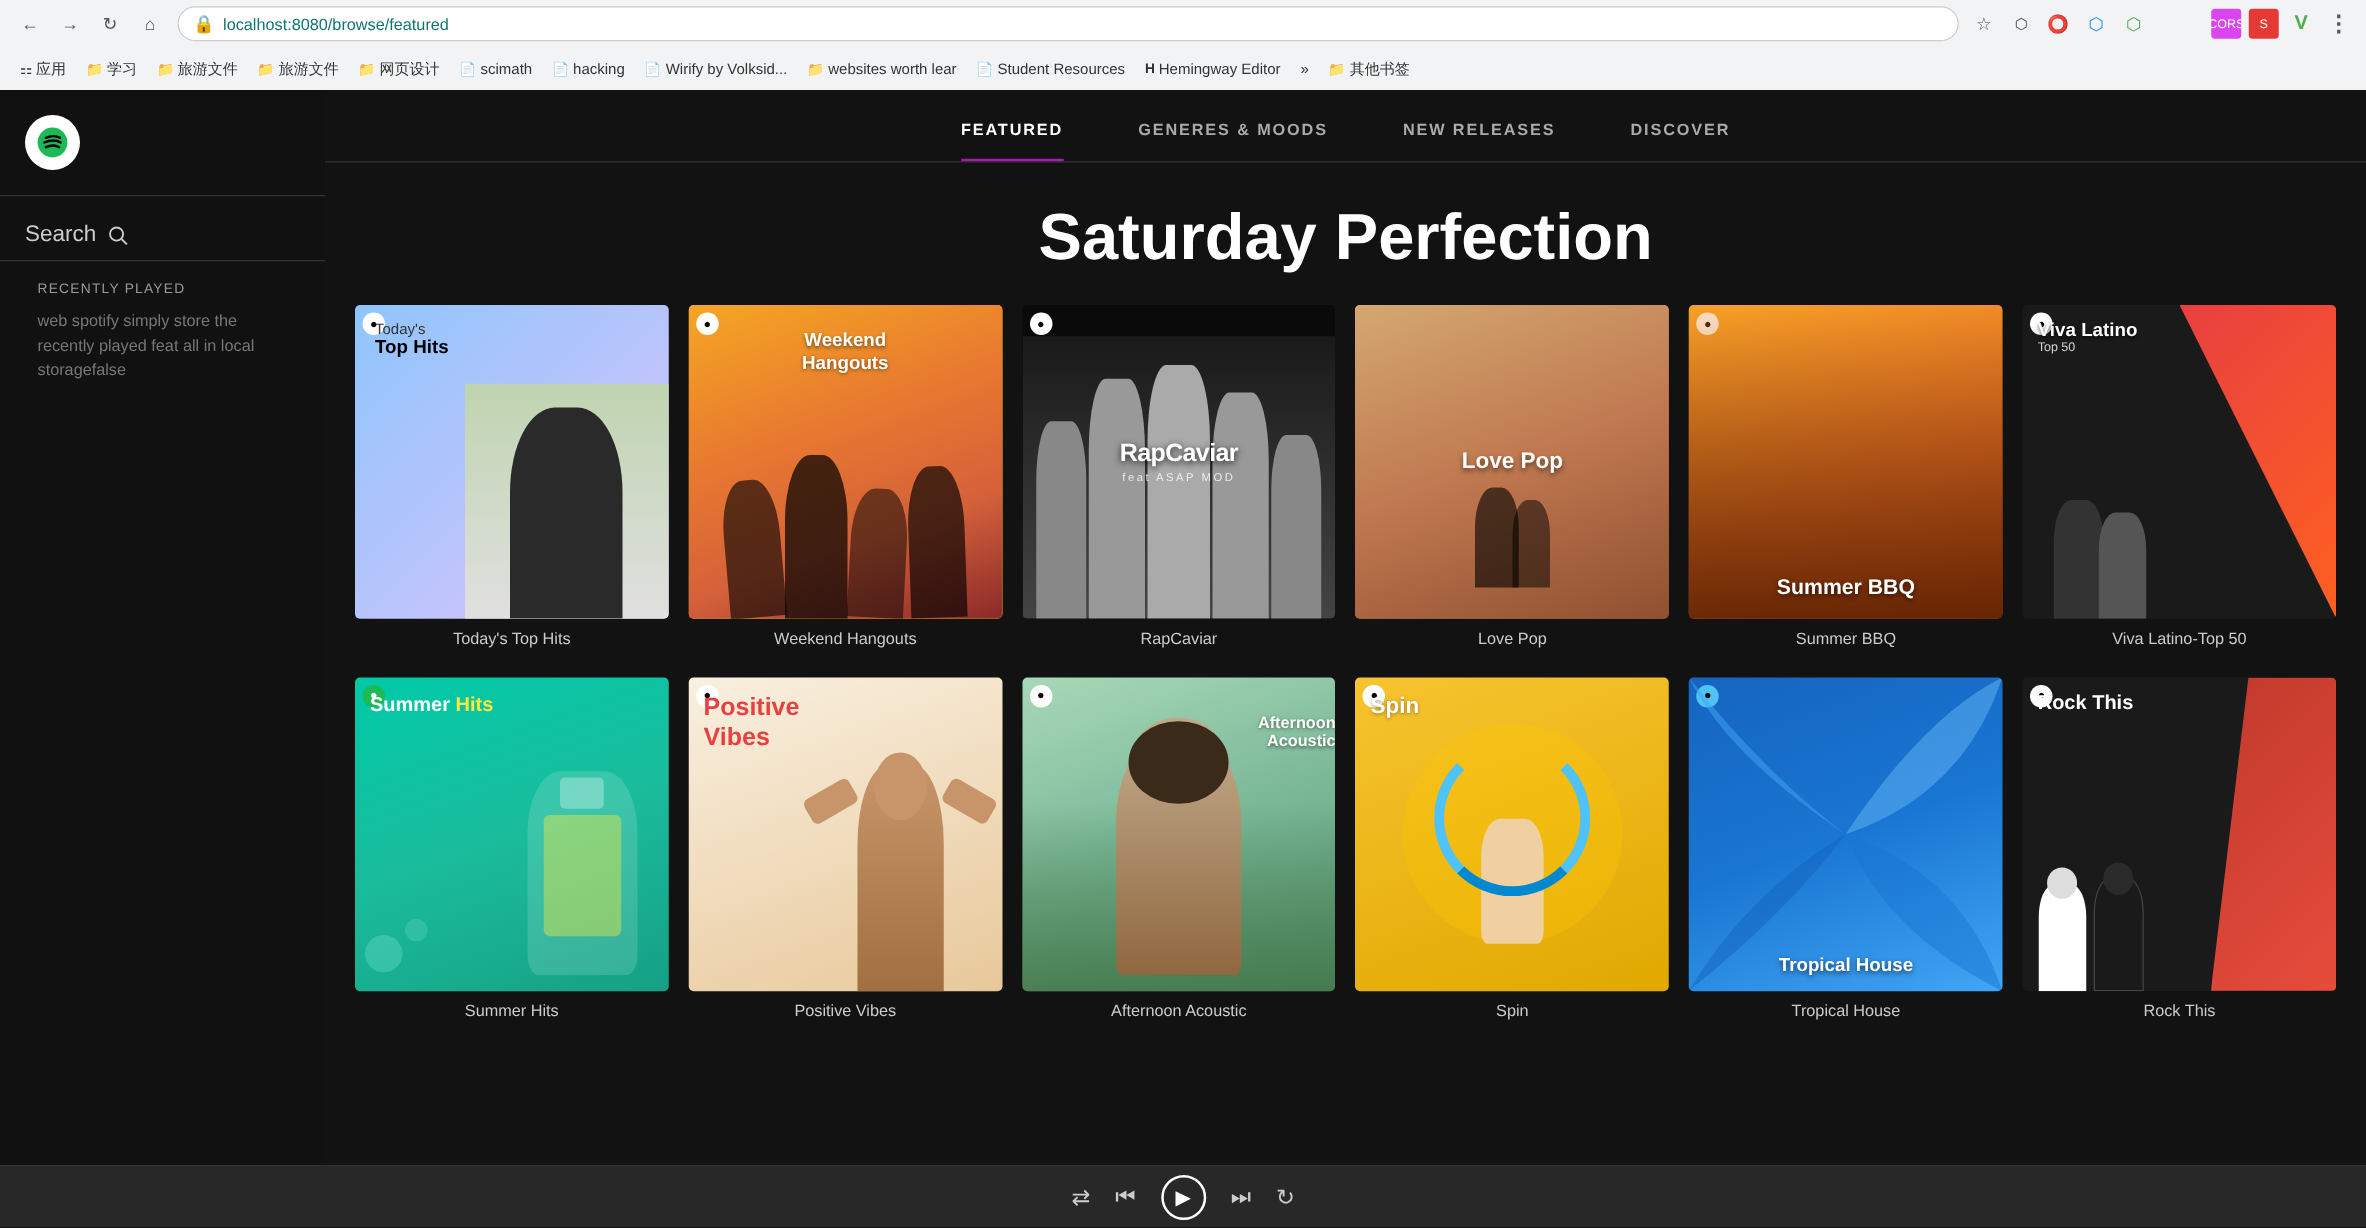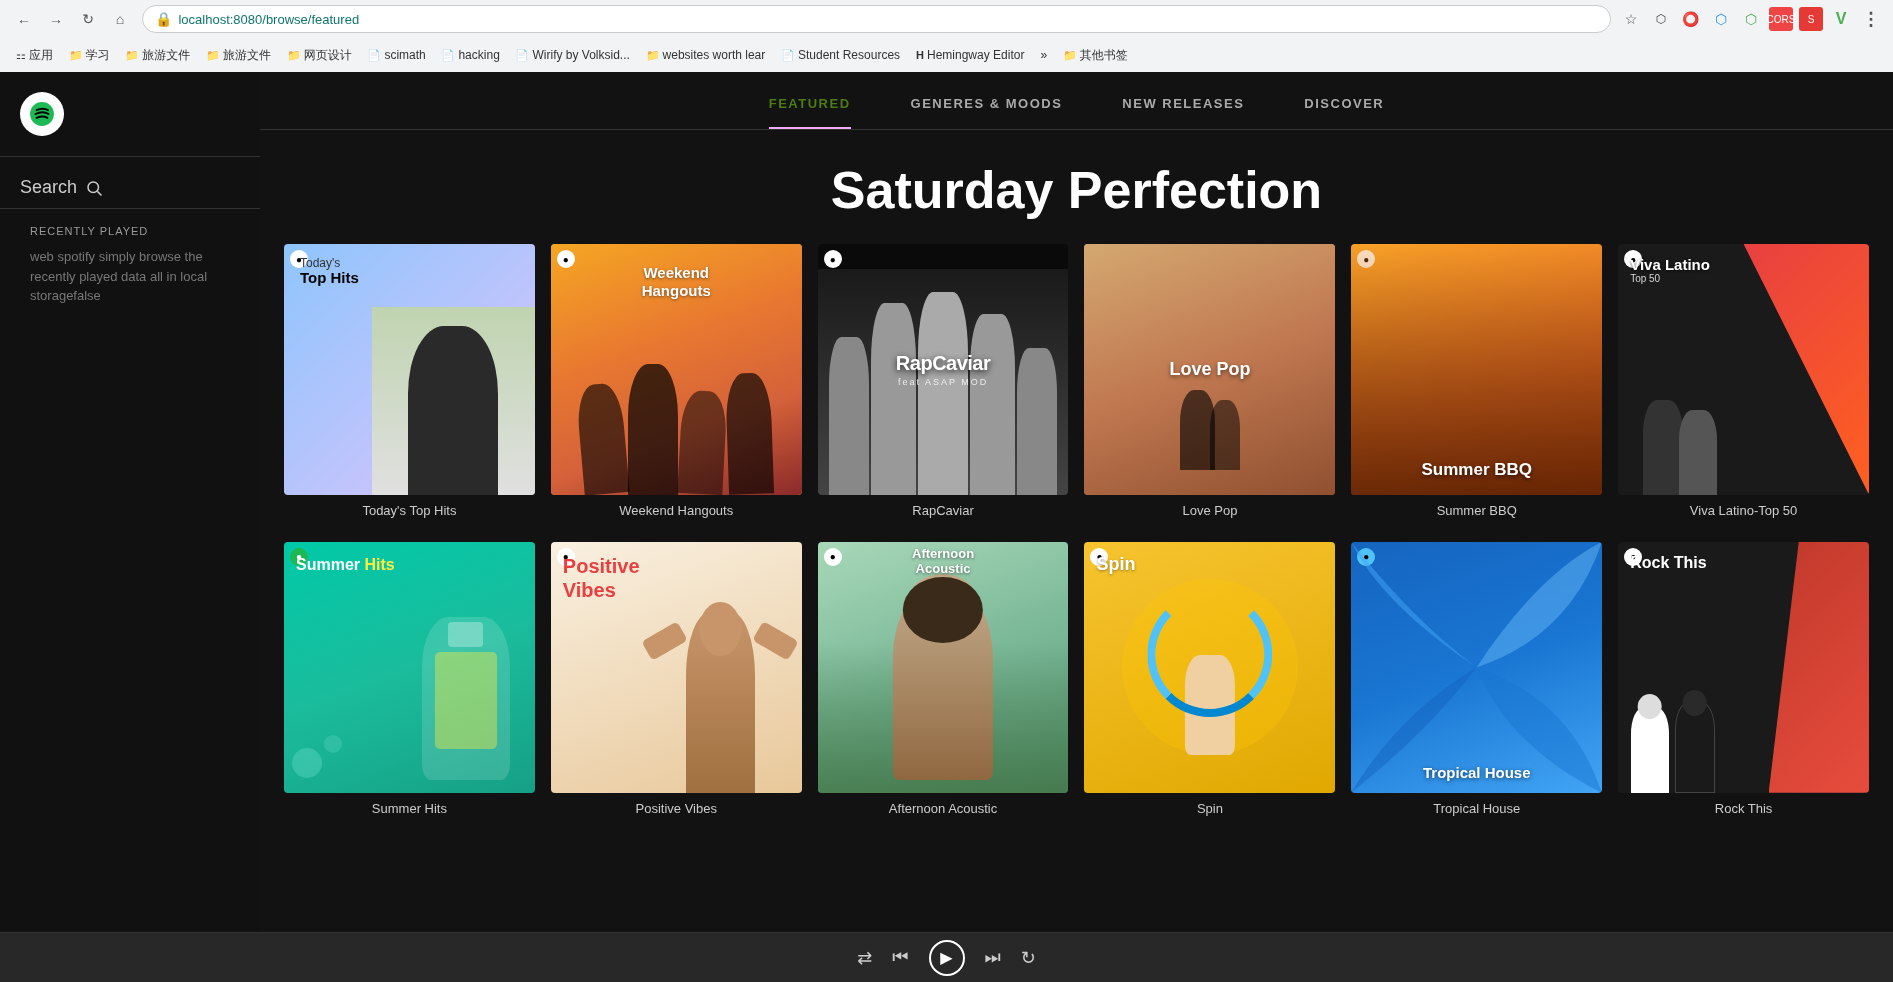--- a/index.html
+++ b/index.html
@@ -109,21 +109,21 @@
     .main-nav {
       display: flex; justify-content: center; gap: 60px;
       padding: 24px 0 0;
       border-bottom: 1px solid #333;
     }
     .main-nav-item {
       font-size: 13px; font-weight: 700; letter-spacing: 1.5px;
       color: #aaa; cursor: pointer; padding-bottom: 16px; text-transform: uppercase;
     }
     .main-nav-item.active {
-      color: #4d7c0f; border-bottom: 2px solid #f0abfc;
+      color: #ffffff; border-bottom: 2px solid #a21caf;
     }
 
     .featured-title {
       text-align: center; font-size: 52px; font-weight: 700;
       margin: 30px 0 24px; color: #fff;
     }
 
     .playlist-grid {
       display: grid;
       grid-template-columns: repeat(6, 1fr);
@@ -194,21 +194,21 @@
     <div class="address-bar">
       <span style="font-size:14px; color:#4285f4;">🔒</span>
       <span class="address-text">localhost:8080/browse/featured</span>
     </div>
     <div class="browser-actions">
       <button class="browser-action-btn">☆</button>
       <button class="browser-action-btn" style="font-size:12px; color:#444;">⬡</button>
       <button class="browser-action-btn" style="color:#e53935;">⭕</button>
       <button class="browser-action-btn" style="color:#2196f3;">⬡</button>
       <button class="browser-action-btn" style="color:#4caf50;">⬡</button>
-      <button class="browser-action-btn" style="background:#ef4444; color:#fff; border-radius:3px; font-size:10px; padding:2px 3px;">CORS</button>
+      <button class="browser-action-btn" style="background:#d946ef; color:#fff; border-radius:3px; font-size:10px; padding:2px 3px;margin-left:44px;">CORS</button>
       <button class="browser-action-btn" style="background:#e53935; color:#fff; border-radius:3px; font-size:10px; padding:2px 3px;">S</button>
       <button class="browser-action-btn" style="color:#4caf50; font-size:16px; font-weight:700;">V</button>
       <button class="browser-action-btn" style="font-size:18px; font-weight:700; color:#555;">⋮</button>
     </div>
   </div>
   <div class="bookmarks-bar">
     <div class="bookmark-item">
       <span class="bookmark-icon">⚏</span>
       <span>应用</span>
     </div>
@@ -283,21 +283,21 @@
           <svg width="18" height="18" viewBox="0 0 24 24" fill="none" stroke="#ccc" stroke-width="2">
             <circle cx="11" cy="11" r="7"></circle>
             <line x1="16.5" y1="16.5" x2="22" y2="22"></line>
           </svg>
         </div>
       </div>
 
 
       <div class="sidebar-recently">
         <div class="recently-label">RECENTLY PLAYED</div>
-        <div class="recently-text">web spotify simply browse the recently played data all in local storagefalse</div>
+        <div class="recently-text">web spotify simply store the recently played feat all in local storagefalse</div>
       </div>
     </div>
 
     <div class="main-content">
       <div class="main-nav">
         <div class="main-nav-item active">FEATURED</div>
         <div class="main-nav-item">GENERES &amp; MOODS</div>
         <div class="main-nav-item">NEW RELEASES</div>
         <div class="main-nav-item">DISCOVER</div>
       </div>
@@ -468,21 +468,21 @@
               <div style="position:absolute; inset:0; overflow:hidden;">
 
                 <div style="position:absolute; bottom:0; left:0; right:0; height:60%; background:linear-gradient(180deg,rgba(80,140,80,0) 0%, rgba(60,110,60,0.7) 100%);"></div>
 
                 <div style="position:absolute; bottom:5%; left:50%; transform:translateX(-50%); width:40%; height:75%; background:linear-gradient(180deg,#c0a888 0%,#906840 100%); border-radius:35% 35% 5% 5%;">
                   <div style="position:absolute; top:-18px; left:50%; transform:translateX(-50%); width:70%; height:30%; background:#c0a888; border-radius:50%;"></div>
 
                   <div style="position:absolute; top:-15px; left:10%; width:80%; height:35%; background:#3a2a1a; border-radius:50%;"></div>
                 </div>
               </div>
-              <div style="position:absolute; top:4px; left:0; right:0; text-align:center;">
+              <div style="position:absolute; top:28px; left:0; right:0; text-align:right;">
                 <div style="color:#fff; font-size:13px; font-weight:800; text-shadow:0 1px 3px rgba(0,0,0,0.5);">Afternoon<br>Acoustic</div>
               </div>
             </div>
           </div>
           <div class="playlist-name">Afternoon Acoustic</div>
         </div>
 
         <div class="playlist-card">
           <div class="playlist-thumb" style="background:linear-gradient(160deg,#f7c430 0%,#e0a800 100%);">
             <div class="playlist-thumb-inner">

